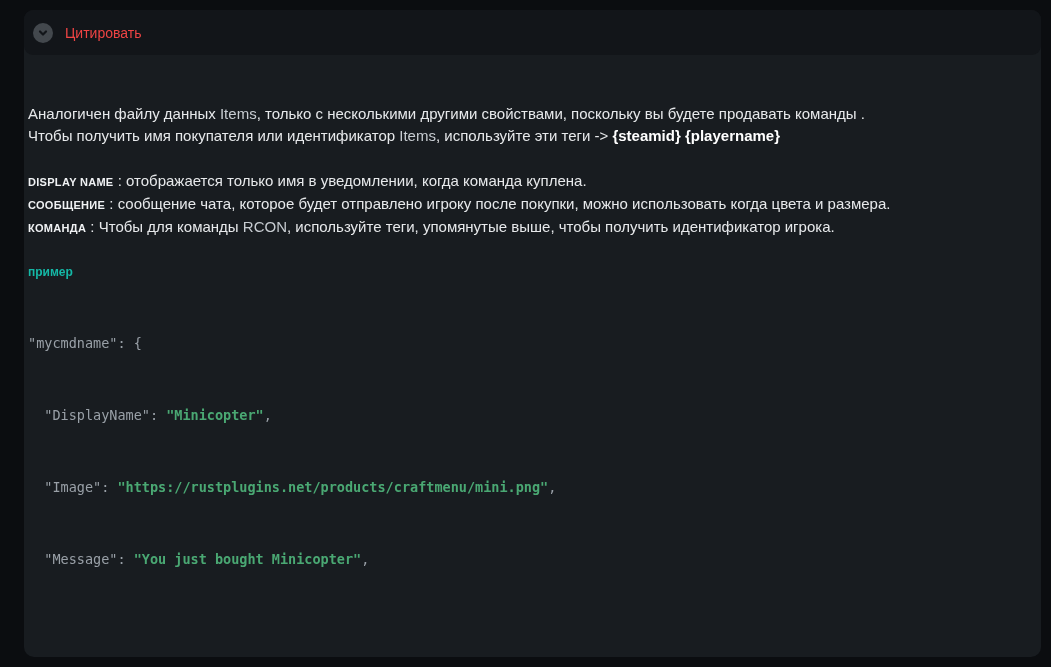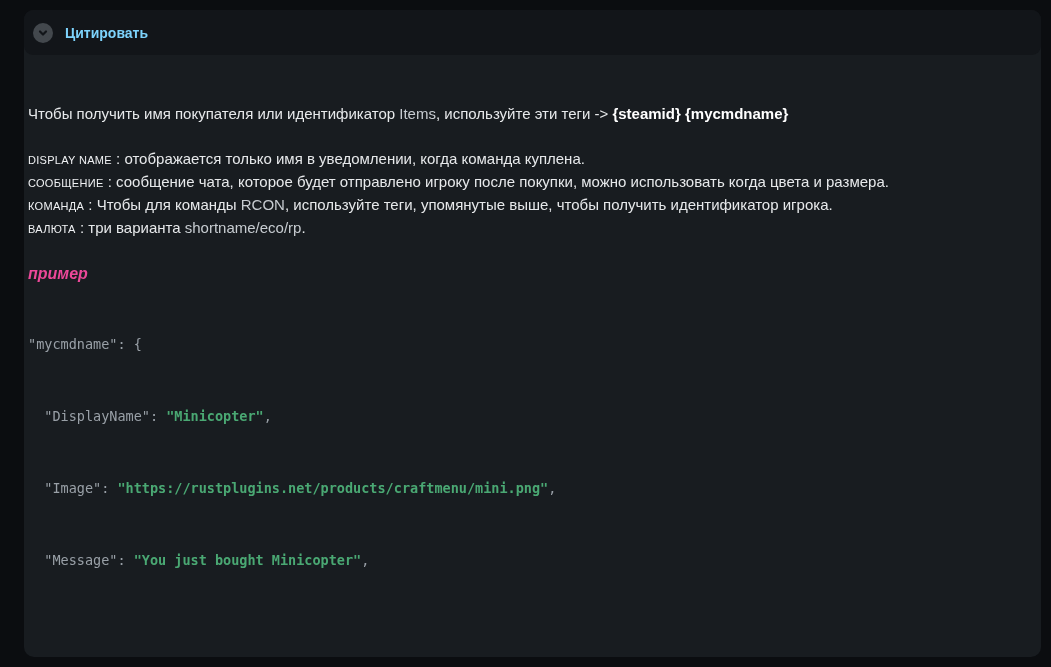--- a/index.html
+++ b/index.html
@@ -14,43 +14,43 @@
   .quote-header {
     height:45px; background:#121519; border-radius:9px;
     display:flex; align-items:center; padding-left:9px; gap:12px;
     cursor:pointer;
   }
   .collapse-icon {
     width:20px; height:20px; border-radius:50%;
     background:#43484d; display:flex; align-items:center; justify-content:center;
     flex:0 0 auto;
   }
-  .quote-title { font-size:14px; font-weight:700; color:#7dd3fc; }
+  .quote-title { font-size:14px; font-weight:400; color:#ef4444; }
 
   .content { padding:16px 20px 0 4px; }
 
   .file-path { font-size:15px; font-weight:700; color:#f2f4f6; line-height:20px; }
 
   .para { font-size:15px; line-height:22px; color:#e7e9eb; }
   .intro  { margin-top:32px; }
   .props  { margin-top:23px; }
 
-  .example-label { margin-top:26px; font-size:16px; line-height:15px;
-    font-style:italic; font-weight:700; color:#ec4899; }
+  .example-label { margin-top:26px; font-size:12px; line-height:15px;
+    font-weight:700; color:#14b8a6; }
 
   .code-block {
     margin-top:3px;
     font-family:"DejaVu Sans Mono", monospace;
     font-size:13.5px; line-height:24px; white-space:pre;
   }
 
   .seg-plain  { color:#e7e9eb; }
   .seg-latin  { color:#c7ccd1; }
   .seg-strong { color:#ffffff; font-weight:700; }
-  .seg-label  { color:#f0f2f4; font-weight:400; font-size:11px; letter-spacing:.3px; }
+  .seg-label  { color:#f0f2f4; font-weight:700; font-size:11px; letter-spacing:.3px; }
   .seg-code   { color:#99a0a7; }
   .seg-val    { color:#4aa873; font-weight:700; }
 </style>
 </head>
 <body>
 
 <div class="quote-card">
 
   <div class="quote-header">
     <span class="collapse-icon">
@@ -58,28 +58,28 @@
         <polyline points="3,4.5 6,7.5 9,4.5" fill="none" stroke="#121519" stroke-width="2.2" stroke-linecap="round" stroke-linejoin="round"></polyline>
       </svg>
     </span>
     <span class="quote-title">Цитировать</span>
   </div>
 
   <div class="content">
 
 
     <div class="para intro">
-      <div><span class="seg-plain">Чтобы получить имя покупателя или идентификатор </span><span class="seg-latin">Items</span><span class="seg-plain">, используйте эти теги -&gt; </span><span class="seg-strong">{steamid} {mycmdname}</span></div>
+      <div><span class="seg-plain">Аналогичен файлу данных </span><span class="seg-latin">Items</span><span class="seg-plain">, только с несколькими другими свойствами, поскольку вы будете продавать команды .</span></div>
+      <div><span class="seg-plain">Чтобы получить имя покупателя или идентификатор </span><span class="seg-latin">Items</span><span class="seg-plain">, используйте эти теги -&gt; </span><span class="seg-strong">{steamid} {playername}</span></div>
     </div>
 
     <div class="para props">
       <div><span class="seg-label">DISPLAY NAME</span><span class="seg-plain"> : отображается только имя в уведомлении, когда команда куплена.</span></div>
       <div><span class="seg-label">СООБЩЕНИЕ</span><span class="seg-plain"> : сообщение чата, которое будет отправлено игроку после покупки, можно использовать когда цвета и размера.</span></div>
       <div><span class="seg-label">КОМАНДА</span><span class="seg-plain"> : Чтобы для команды </span><span class="seg-latin">RCON</span><span class="seg-plain">, используйте теги, упомянутые выше, чтобы получить идентификатор игрока.</span></div>
-      <div><span class="seg-label">ВАЛЮТА</span><span class="seg-plain"> : три варианта </span><span class="seg-latin">shortname/eco/rp</span><span class="seg-plain">.</span></div>
     </div>
 
     <div class="example-label">пример</div>
 
     <div class="code-block">
       <div><span class="seg-code">"mycmdname": {</span></div>
       <div><span class="seg-code">  "DisplayName": </span><span class="seg-val">"Minicopter"</span><span class="seg-code">,</span></div>
       <div><span class="seg-code">  "Image": </span><span class="seg-val">"https://rustplugins.net/products/craftmenu/mini.png"</span><span class="seg-code">,</span></div>
       <div><span class="seg-code">  "Message": </span><span class="seg-val">"You just bought Minicopter"</span><span class="seg-code">,</span></div>
       

